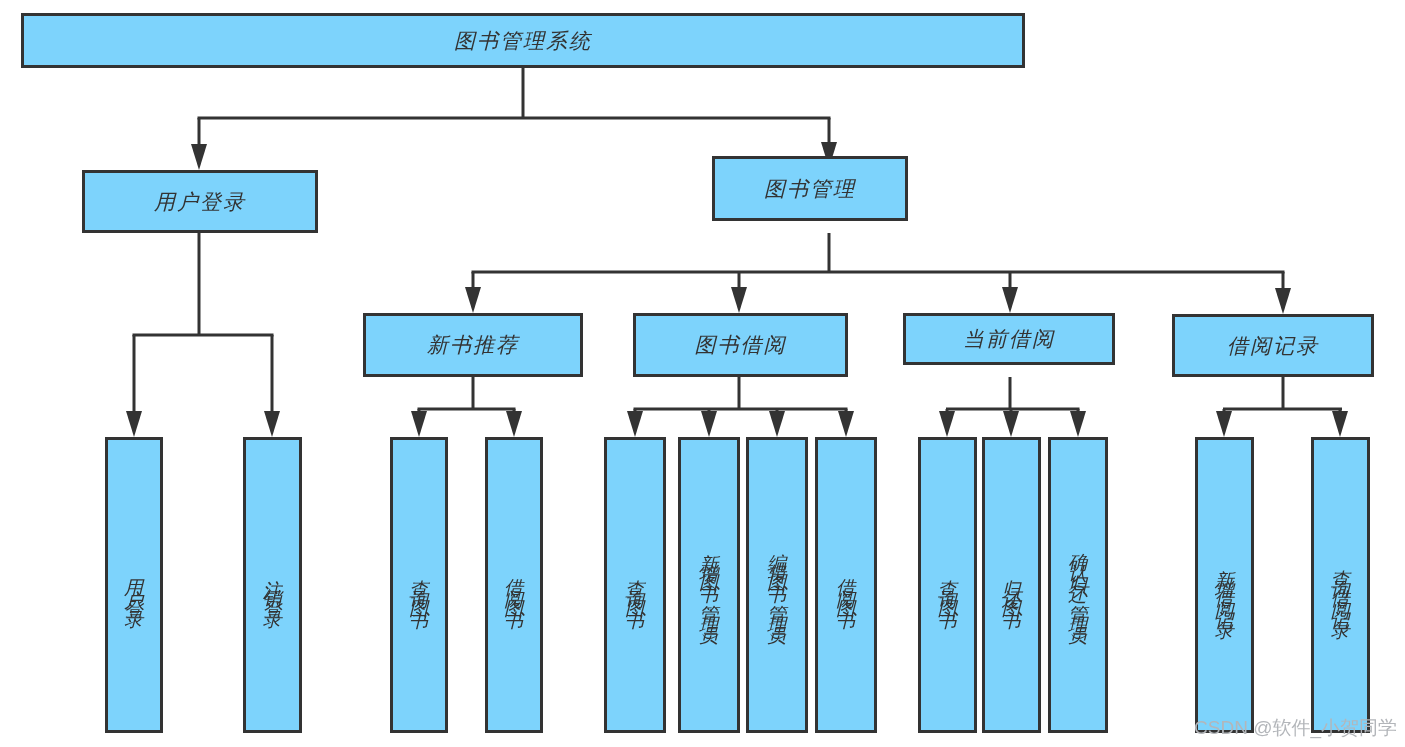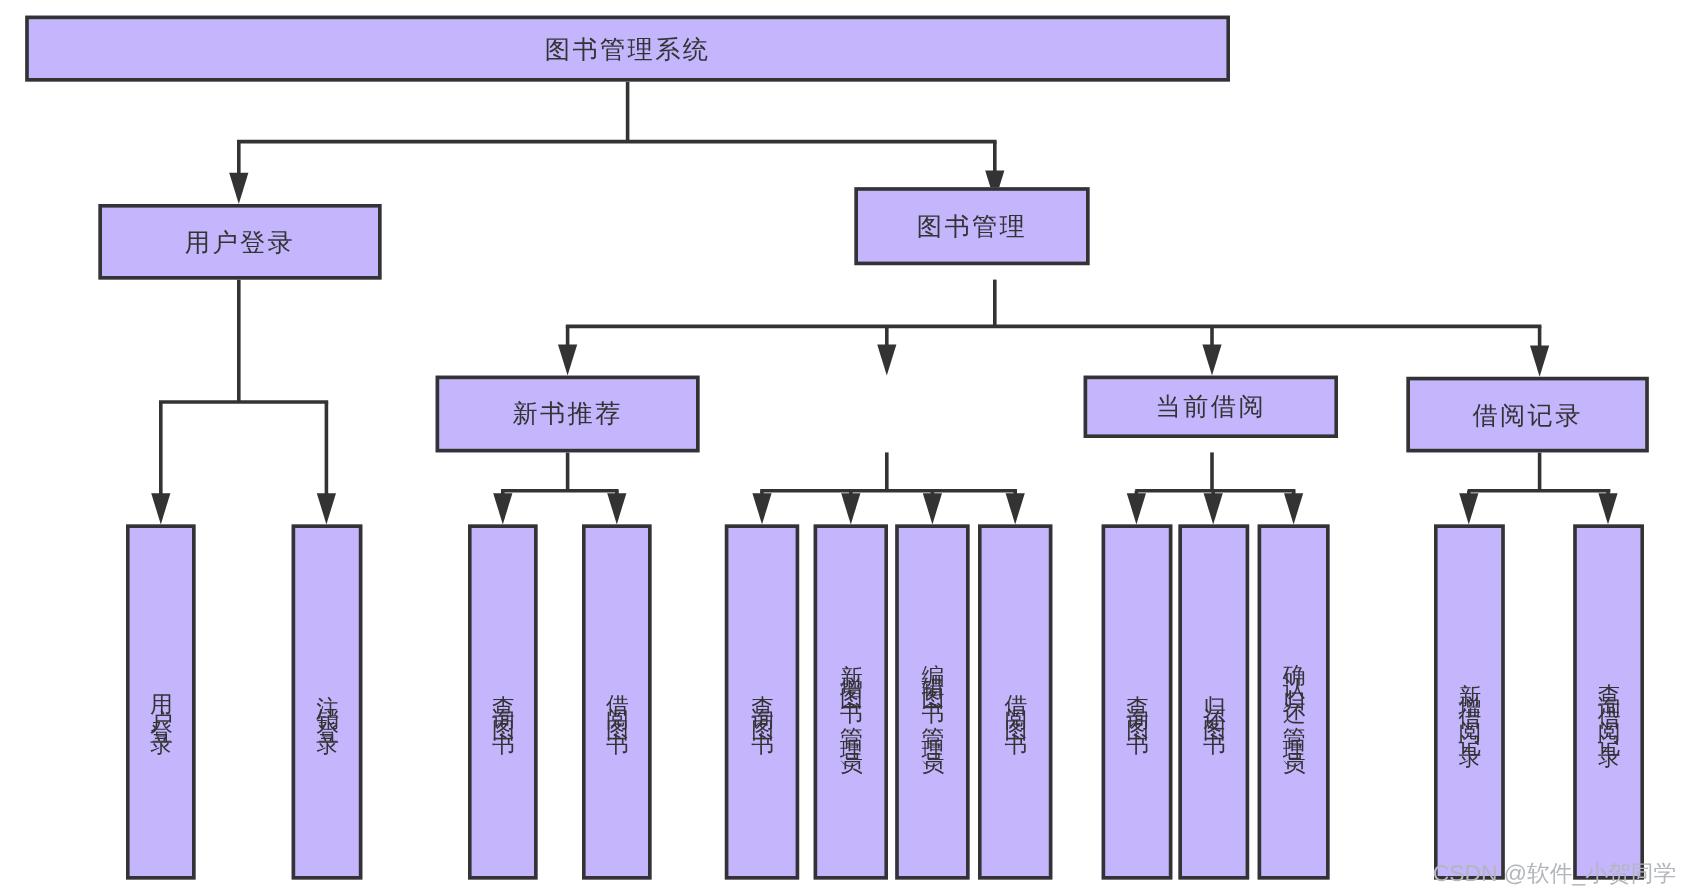--- a/index.html
+++ b/index.html
@@ -19,27 +19,28 @@
     position: absolute;
     left: 0;
     top: 0;
     width: 1405px;
     height: 747px;
     z-index: 1;
   }
   .node {
     position: absolute;
     box-sizing: border-box;
-    background: #c4b5fd;
+    background: #7dd3fc;
     border: 3px solid #333333;
     color: #333333;
     display: flex;
     align-items: center;
     justify-content: center;
     z-index: 2;
+    font-style: italic;
   }
   .hnode {
     font-size: 21px;
     letter-spacing: 2px;
     white-space: nowrap;
   }
   .vnode {
     font-size: 19px;
   }
   .vnode .vtext {
@@ -163,20 +164,23 @@
   <div class="node hnode" id="n-user-login">
     <span>用户登录</span>
   </div>
   <div class="node hnode" id="n-book-mgmt">
     <span>图书管理</span>
   </div>
 
   <div class="node hnode" id="n-new-book">
     <span>新书推荐</span>
   </div>
+  <div class="node hnode" id="n-borrowing">
+    <span>图书借阅</span>
+  </div>
   <div class="node hnode" id="n-current">
     <span>当前借阅</span>
   </div>
   <div class="node hnode" id="n-records">
     <span>借阅记录</span>
   </div>
 
   <div class="node vnode" id="l-user-login">
     <span class="vtext">用户登录</span>
   </div>

